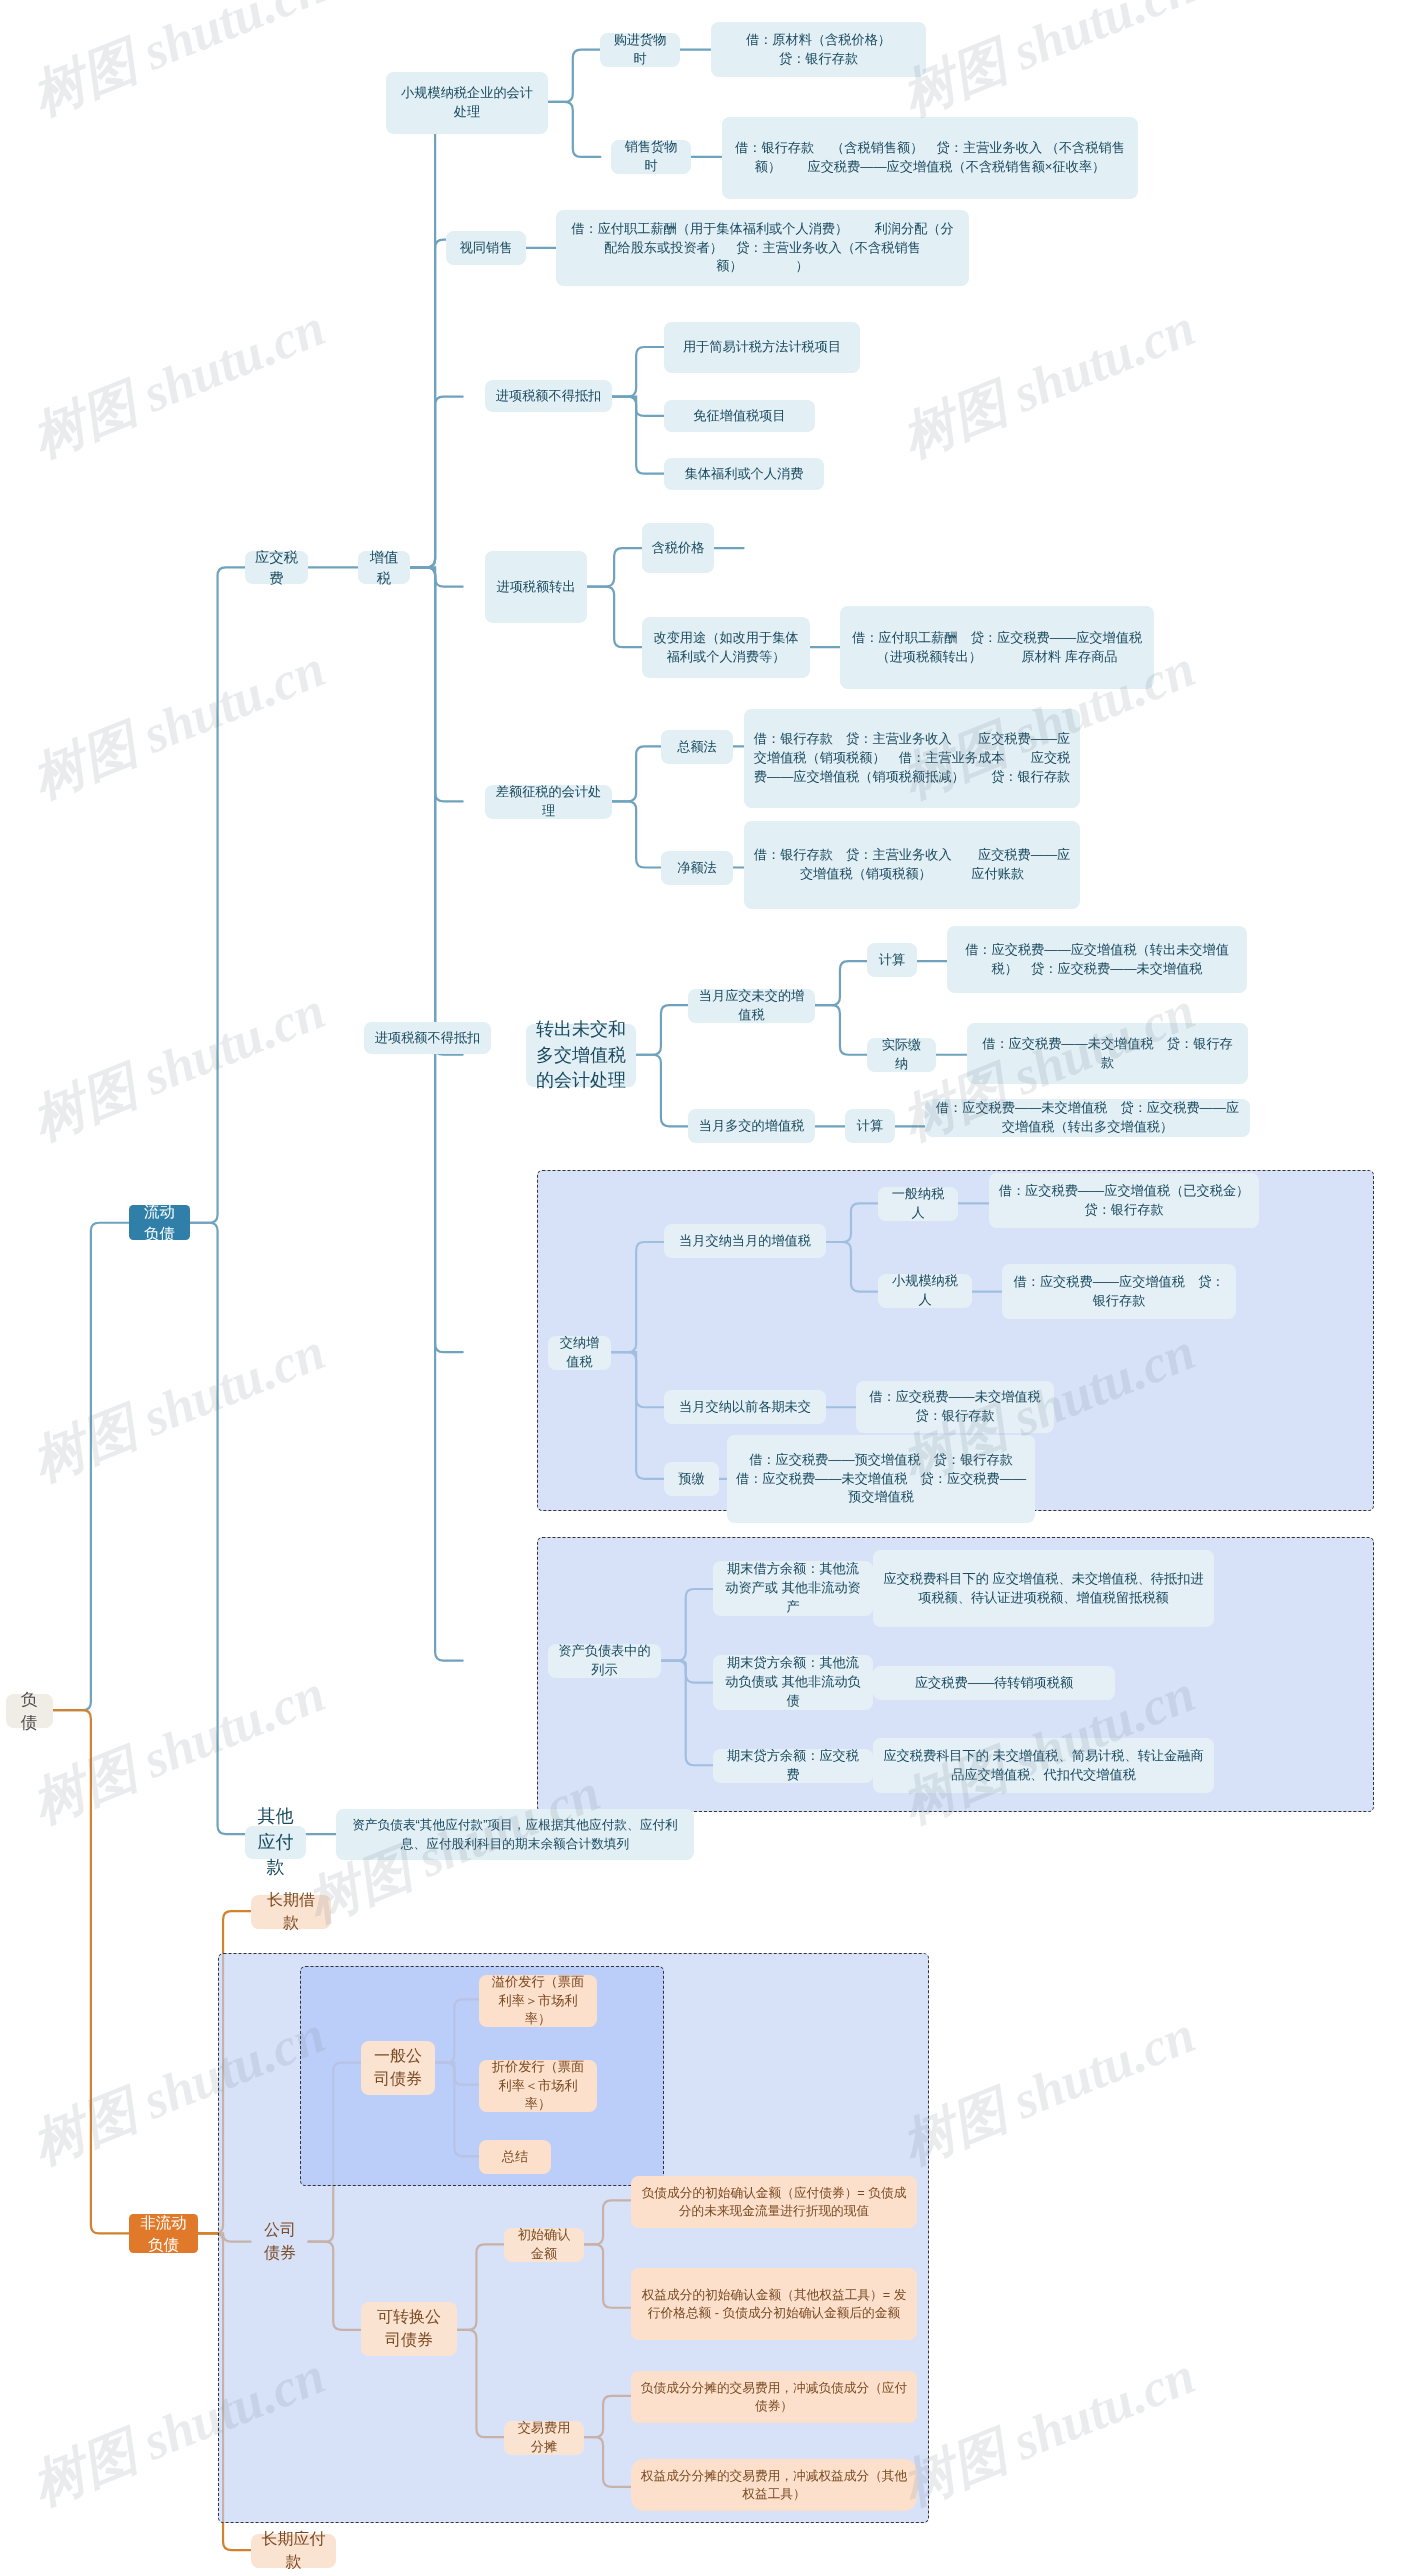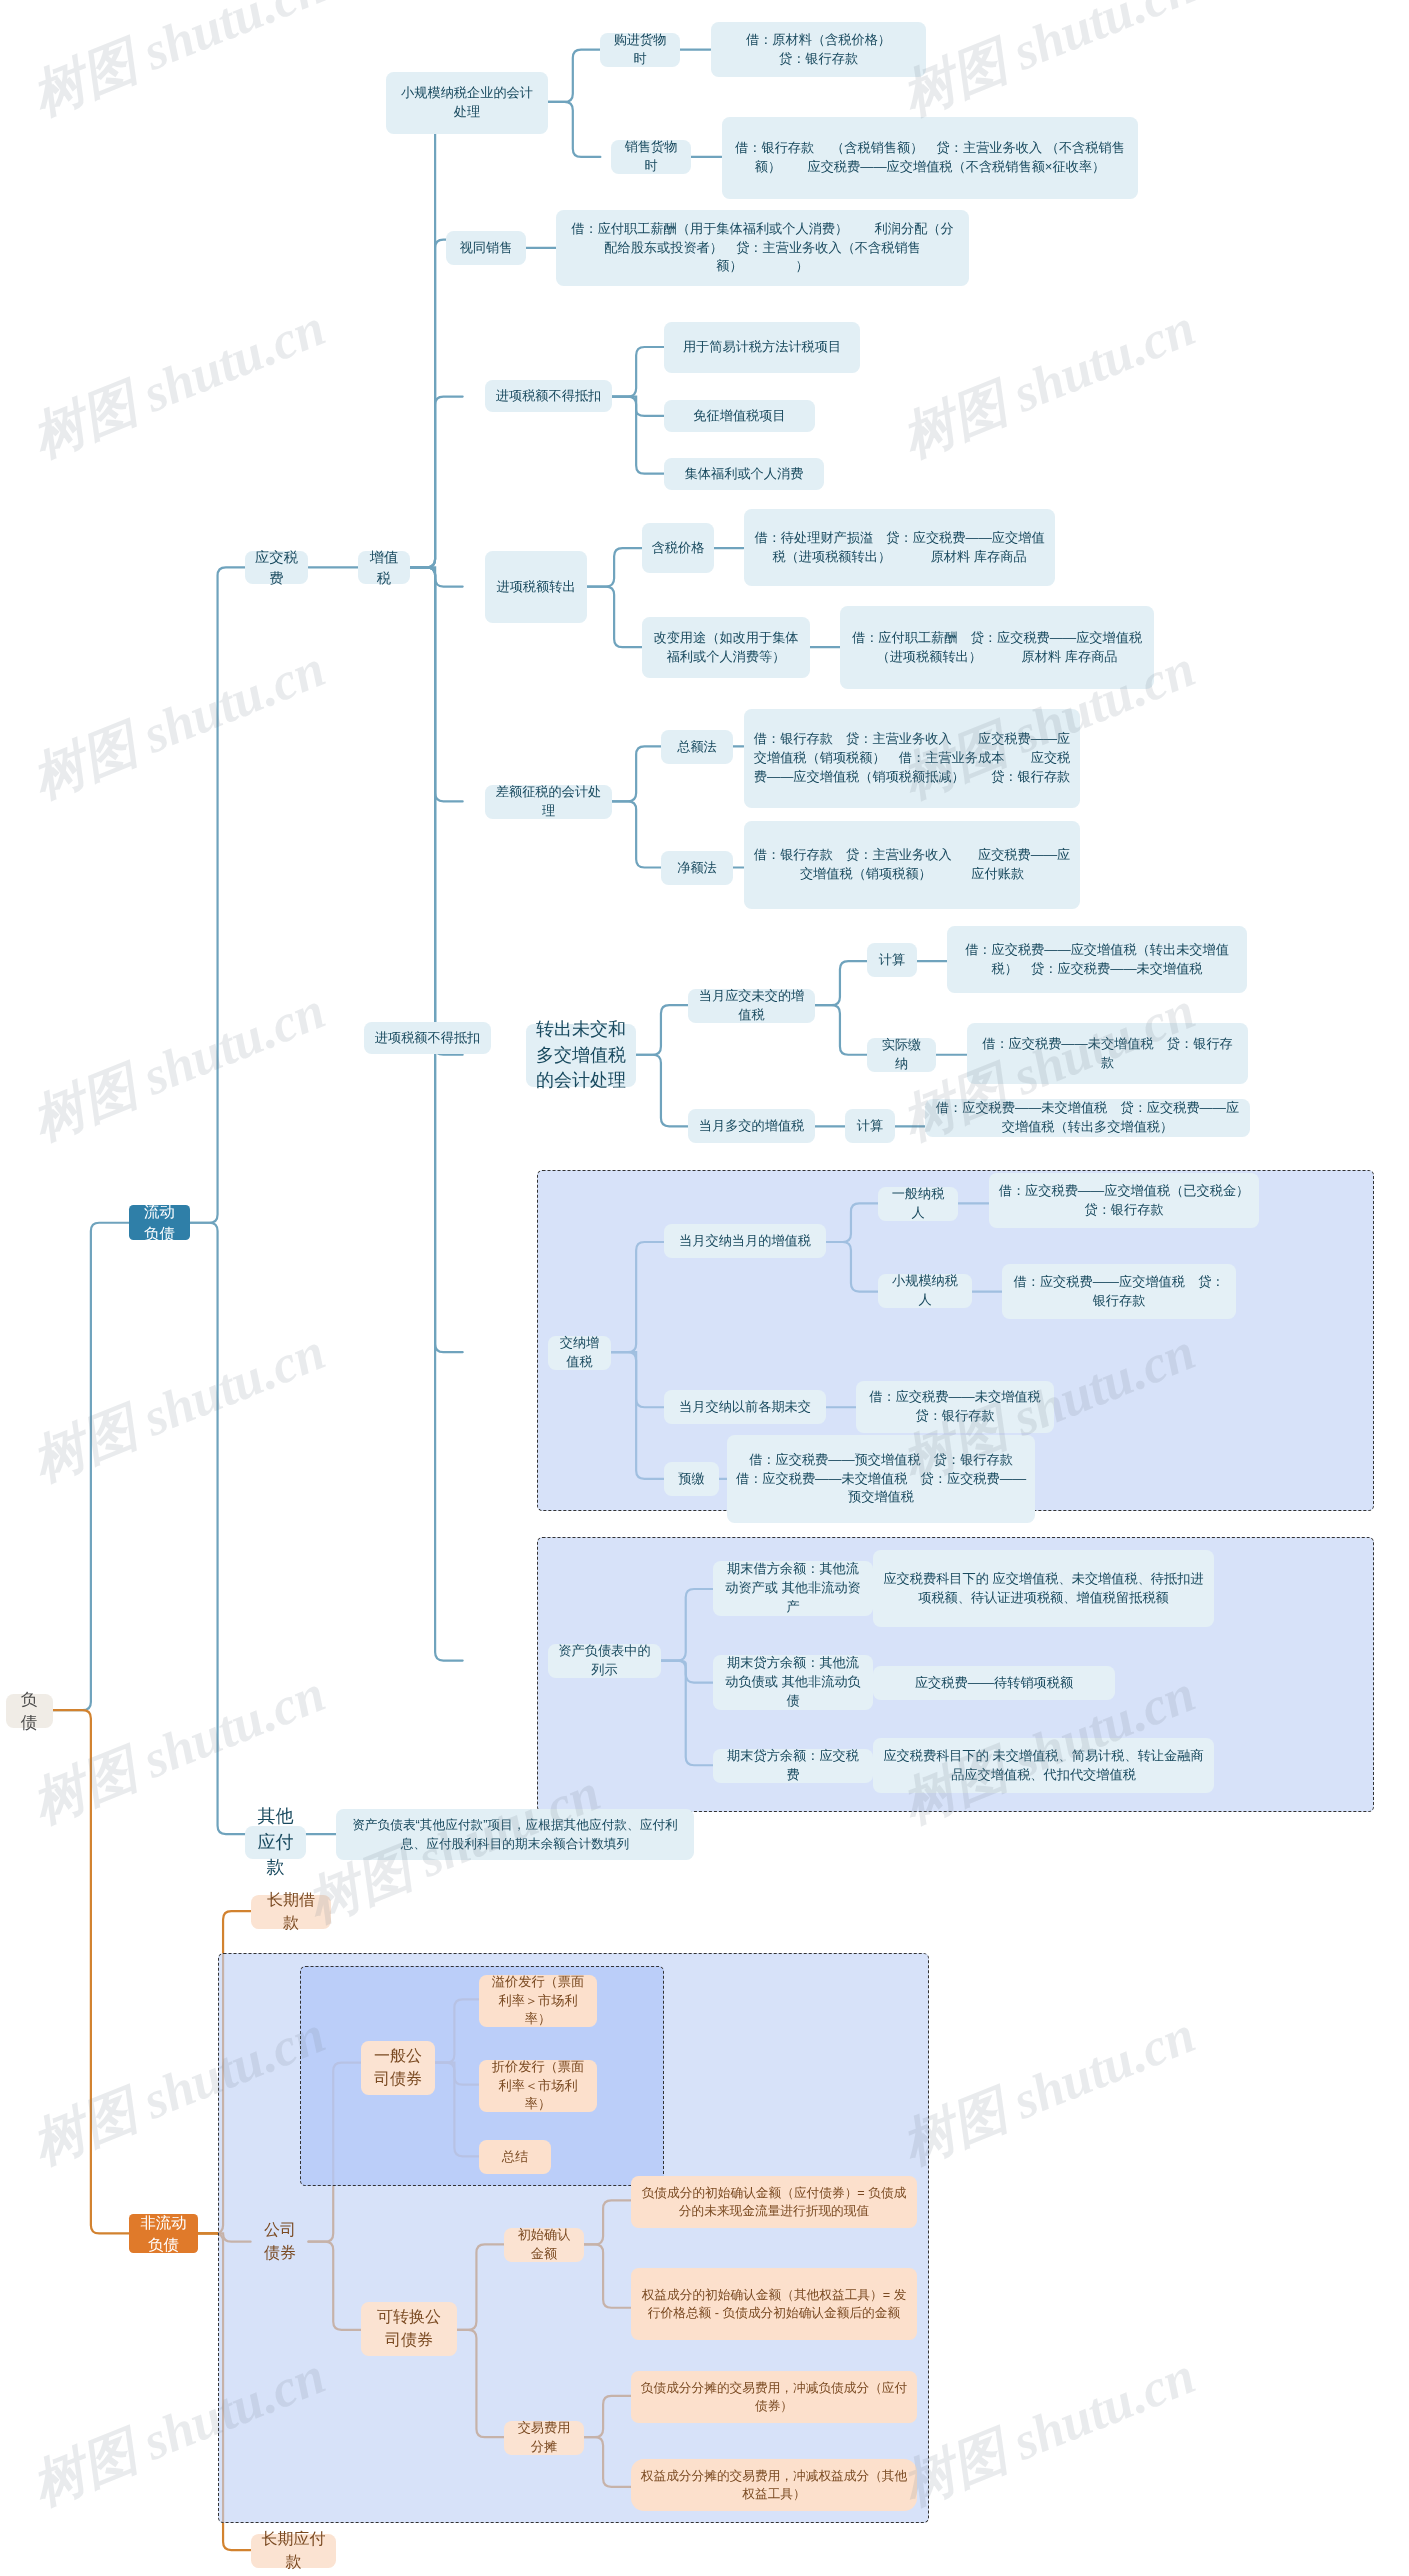--- a/index.html
+++ b/index.html
@@ -200,21 +200,20 @@
   <div class="node blue f24" style="left:446px; top:231px; width:80px; height:34px;">视同销售</div>
   <div class="node blue f24" style="left:556px; top:210px; width:413px; height:76px;">借：应付职工薪酬（用于集体福利或个人消费）　　利润分配（分配给股东或投资者）　贷：主营业务收入（不含税销售额）　　　　）</div>
 
   <div class="node blue f24" style="left:485px; top:380px; width:127px; height:32px;">进项税额不得抵扣</div>
   <div class="node blue f24" style="left:664px; top:322px; width:196px; height:51px;">用于简易计税方法计税项目</div>
   <div class="node blue f24" style="left:664px; top:400px; width:151px; height:32px;">免征增值税项目</div>
   <div class="node blue f24" style="left:664px; top:458px; width:160px; height:32px;">集体福利或个人消费</div>
 
   <div class="node blue f24" style="left:485px; top:551px; width:102px; height:72px;">进项税额转出</div>
   <div class="node blue f24" style="left:642px; top:523px; width:72px; height:50px;">含税价格</div>
-  <div class="node blue f24" style="left:744px; top:509px; width:311px; height:77px;">借：待处理财产损溢　贷：应交税费——应交增值税（进项税额转出）　　　原材料 库存商品</div>
   <div class="node blue f24" style="left:642px; top:617px; width:168px; height:61px;">改变用途（如改用于集体福利或个人消费等）</div>
   <div class="node blue f24" style="left:840px; top:606px; width:314px; height:83px;">借：应付职工薪酬　贷：应交税费——应交增值税（进项税额转出）　　　原材料 库存商品</div>
 
   <div class="node blue f24" style="left:485px; top:785px; width:127px; height:34px;">差额征税的会计处理</div>
   <div class="node blue f24" style="left:661px; top:730px; width:72px; height:34px;">总额法</div>
   <div class="node blue f24" style="left:744px; top:709px; width:336px; height:99px;">借：银行存款　贷：主营业务收入　　应交税费——应交增值税（销项税额）　借：主营业务成本　　应交税费——应交增值税（销项税额抵减）　　贷：银行存款</div>
   <div class="node blue f24" style="left:661px; top:851px; width:72px; height:34px;">净额法</div>
   <div class="node blue f24" style="left:744px; top:821px; width:336px; height:88px;">借：银行存款　贷：主营业务收入　　应交税费——应交增值税（销项税额）　　　应付账款</div>
 
   <div class="node blue f24" style="left:526px; top:1024px; width:110px; height:63px; font-size:18px;">转出未交和多交增值税的会计处理</div>

